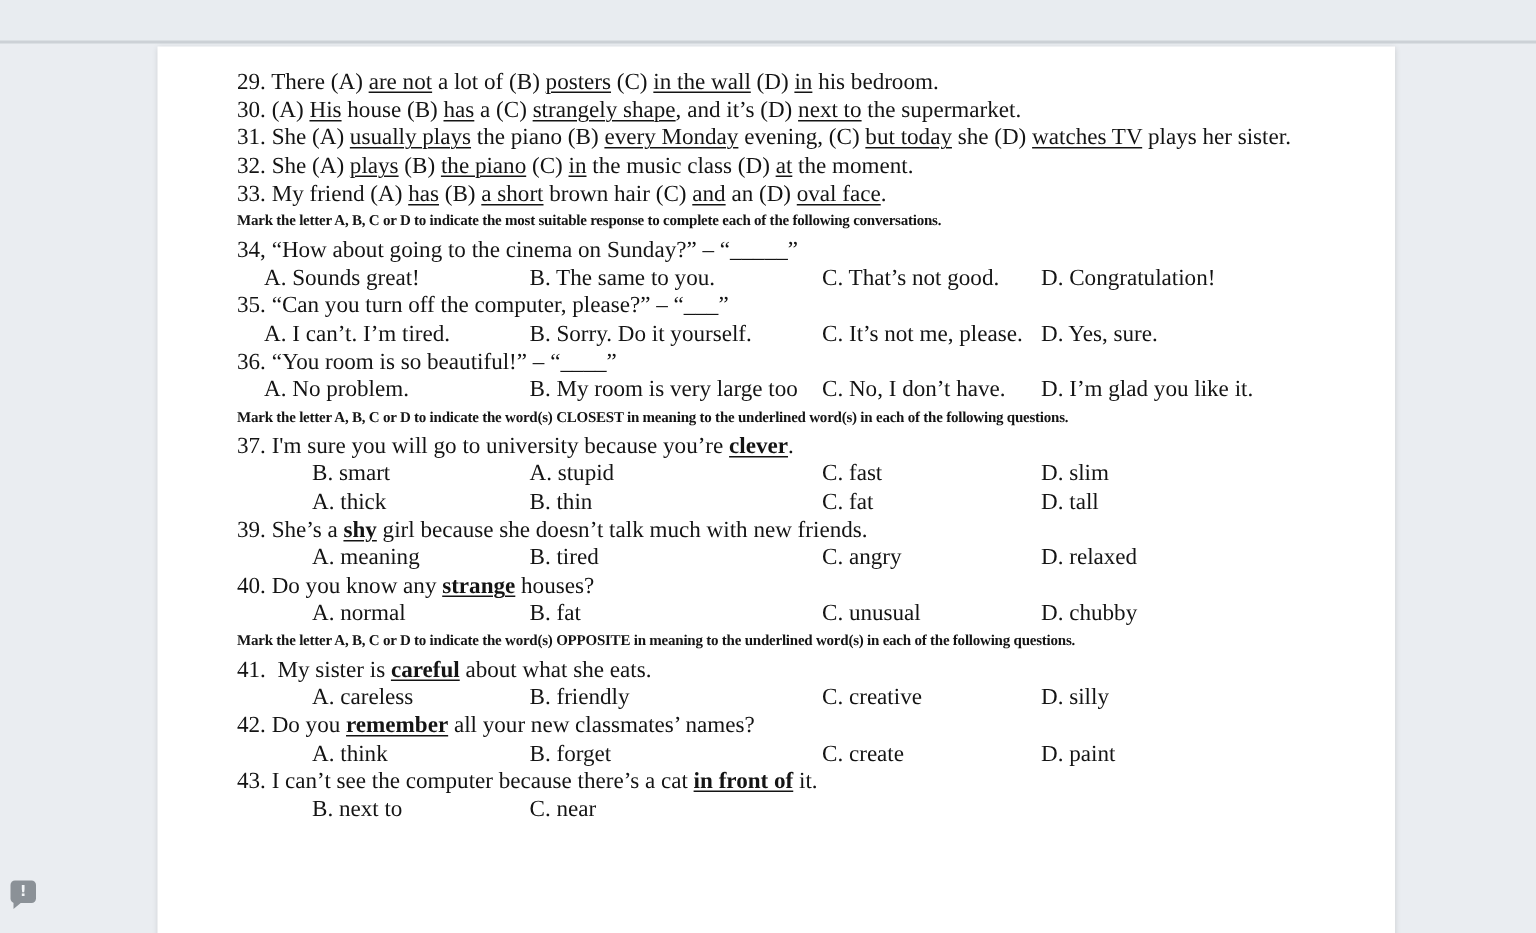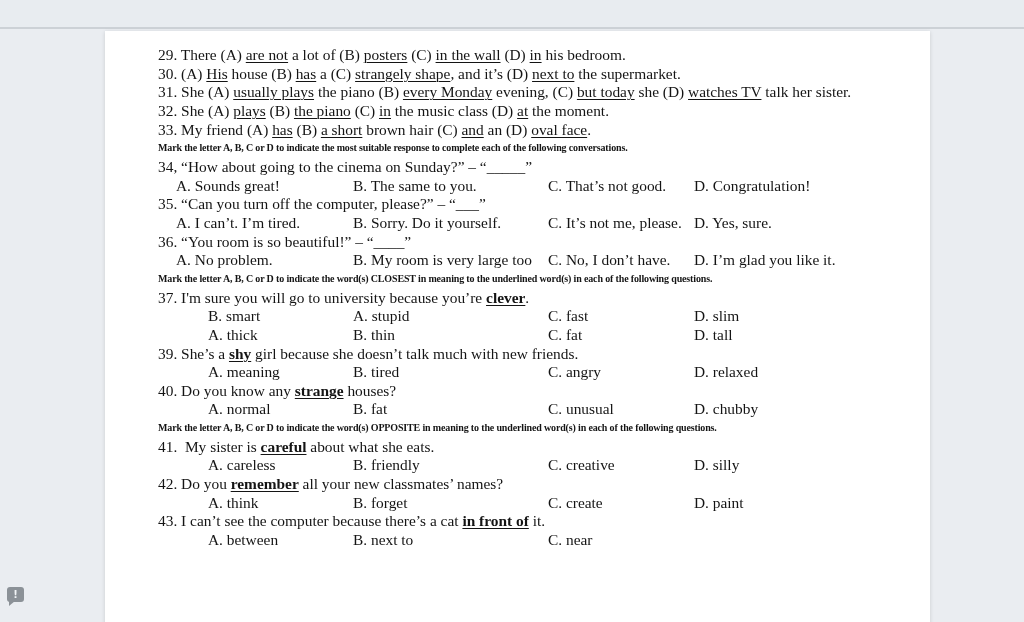--- a/index.html
+++ b/index.html
@@ -68,21 +68,21 @@
 </head>
 <body>
 
 <div class="app">
   <div class="topbar"></div>
   <div class="canvas">
     <div class="page">
       <div class="content">
           <div class="qline"><span>29. There (A) </span><span class="u">are not</span><span> a lot of (B) </span><span class="u">posters</span><span> (C) </span><span class="u">in the wall</span><span> (D) </span><span class="u">in</span><span> his bedroom.</span></div>
           <div class="qline"><span>30. (A) </span><span class="u">His</span><span> house (B) </span><span class="u">has</span><span> a (C) </span><span class="u">strangely shape</span><span>, and it’s (D) </span><span class="u">next to</span><span> the supermarket.</span></div>
-          <div class="qline"><span>31. She (A) </span><span class="u">usually plays</span><span> the piano (B) </span><span class="u">every Monday</span><span> evening, (C) </span><span class="u">but today</span><span> she (D) </span><span class="u">watches TV</span><span> talk her sister.</span></div>
+          <div class="qline"><span>31. She (A) </span><span class="u">usually plays</span><span> the piano (B) </span><span class="u">every Monday</span><span> evening, (C) </span><span class="u">but today</span><span> she (D) </span><span class="u">watches TV</span><span> plays her sister.</span></div>
           <div class="qline"><span>32. She (A) </span><span class="u">plays</span><span> (B) </span><span class="u">the piano</span><span> (C) </span><span class="u">in</span><span> the music class (D) </span><span class="u">at</span><span> the moment.</span></div>
           <div class="qline"><span>33. My friend (A) </span><span class="u">has</span><span> (B) </span><span class="u">a short</span><span> brown hair (C) </span><span class="u">and</span><span> an (D) </span><span class="u">oval face</span><span>.</span></div>
           <div class="hdr"><span>Mark the letter A, B, C or D to indicate the most suitable response to complete each of the following conversations.</span></div>
           <div class="qline"><span>34, “How about going to the cinema on Sunday?” – “_____”</span></div>
           <div class="opts-row conv"><span class="opt-cell">A. Sounds great!</span><span class="opt-cell">B. The same to you.</span><span class="opt-cell">C. That’s not good.</span><span class="opt-cell">D. Congratulation!</span></div>
           <div class="qline"><span>35. “Can you turn off the computer, please?” – “___”</span></div>
           <div class="opts-row conv"><span class="opt-cell">A. I can’t. I’m tired.</span><span class="opt-cell">B. Sorry. Do it yourself.</span><span class="opt-cell">C. It’s not me, please.</span><span class="opt-cell">D. Yes, sure.</span></div>
           <div class="qline"><span>36. “You room is so beautiful!” – “____”</span></div>
           <div class="opts-row conv"><span class="opt-cell">A. No problem.</span><span class="opt-cell">B. My room is very large too</span><span class="opt-cell">C. No, I don’t have.</span><span class="opt-cell">D. I’m glad you like it.</span></div>
           <div class="hdr"><span>Mark the letter A, B, C or D to indicate the word(s) CLOSEST in meaning to the underlined word(s) in each of the following questions.</span></div>
@@ -92,20 +92,20 @@
           <div class="qline"><span>39. She’s a </span><span class="u b">shy</span><span> girl because she doesn’t talk much with new friends.</span></div>
           <div class="opts-row vocab"><span class="opt-cell">A. meaning</span><span class="opt-cell">B. tired</span><span class="opt-cell">C. angry</span><span class="opt-cell">D. relaxed</span></div>
           <div class="qline"><span>40. Do you know any </span><span class="u b">strange</span><span> houses?</span></div>
           <div class="opts-row vocab"><span class="opt-cell">A. normal</span><span class="opt-cell">B. fat</span><span class="opt-cell">C. unusual</span><span class="opt-cell">D. chubby</span></div>
           <div class="hdr"><span>Mark the letter A, B, C or D to indicate the word(s) OPPOSITE in meaning to the underlined word(s) in each of the following questions.</span></div>
           <div class="qline"><span>41.  My sister is </span><span class="u b">careful</span><span> about what she eats.</span></div>
           <div class="opts-row vocab"><span class="opt-cell">A. careless</span><span class="opt-cell">B. friendly</span><span class="opt-cell">C. creative</span><span class="opt-cell">D. silly</span></div>
           <div class="qline"><span>42. Do you </span><span class="u b">remember</span><span> all your new classmates’ names?</span></div>
           <div class="opts-row vocab"><span class="opt-cell">A. think</span><span class="opt-cell">B. forget</span><span class="opt-cell">C. create</span><span class="opt-cell">D. paint</span></div>
           <div class="qline"><span>43. I can’t see the computer because there’s a cat </span><span class="u b">in front of</span><span> it.</span></div>
-          <div class="opts-row vocab"><span class="opt-cell">A. between</span><span class="opt-cell">B. next to</span><span class="opt-cell">C. near</span></div>
+          <div class="opts-row vocab"><span class="opt-cell">B. next to</span><span class="opt-cell">C. near</span></div>
         </div>
     </div>
     <div class="comment-icon">
       <span class="bang">!</span>
     </div>
   </div>
 </div>
 
 </body></html>

